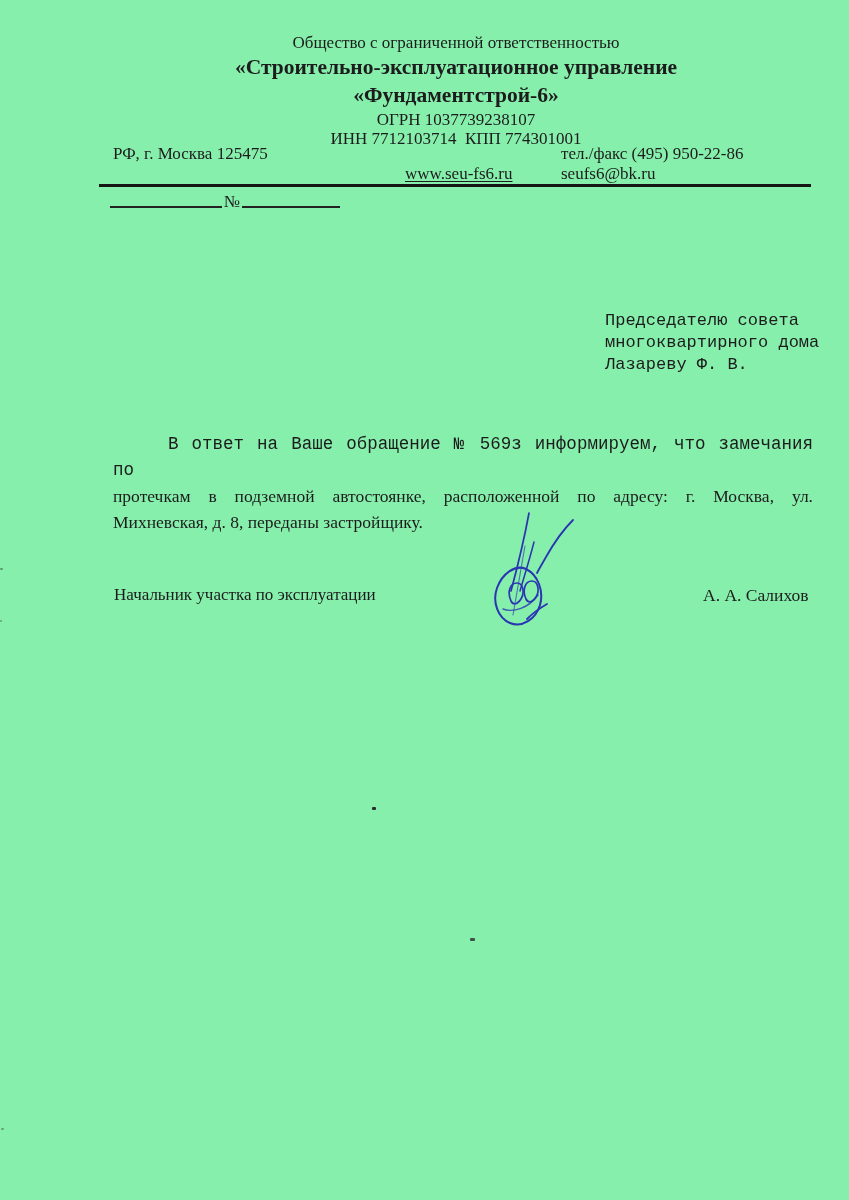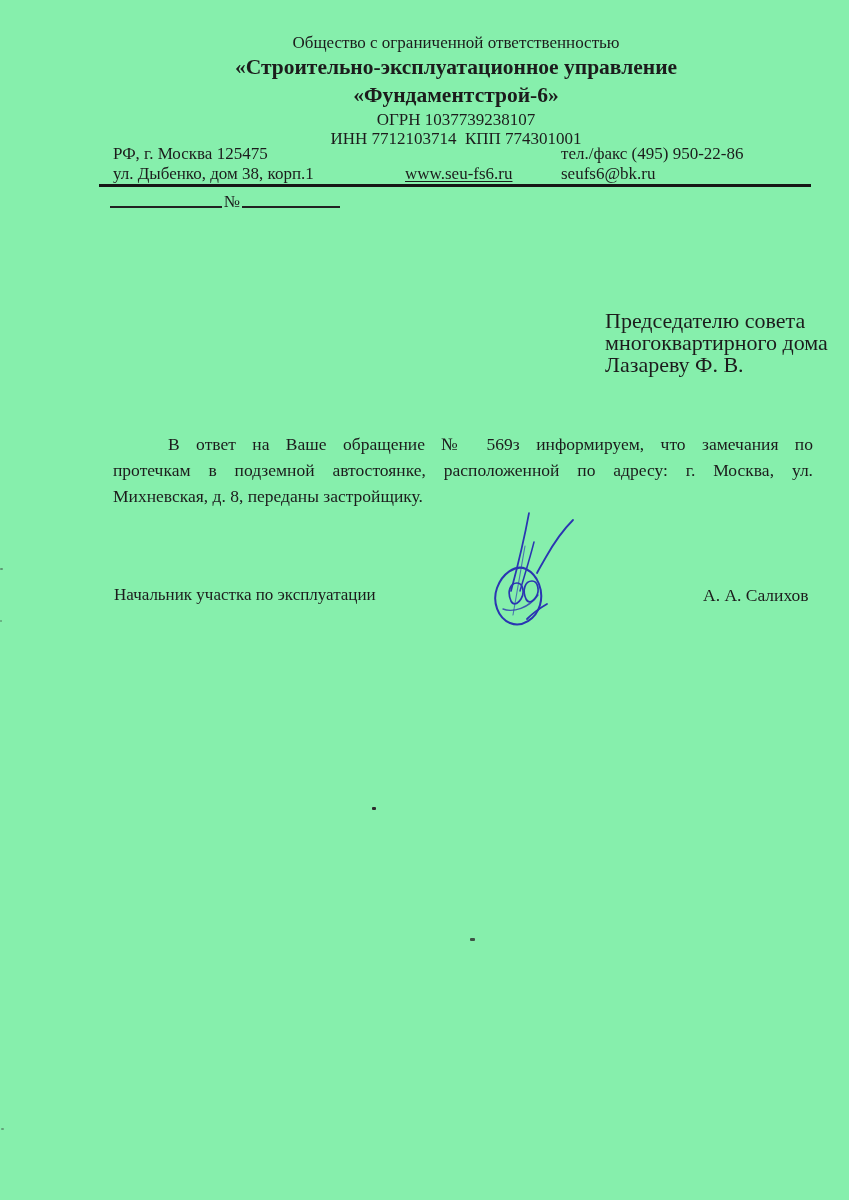--- a/index.html
+++ b/index.html
@@ -62,37 +62,38 @@
     font-size: 17px;
   }
   .blank-a { width: 112px; border-bottom: 2px solid #222; height: 1px; }
   .blank-b { width: 98px;  border-bottom: 2px solid #222; height: 1px; }
   .num-sign { padding: 0 2px; line-height: 17px; position: relative; top: 2px; }
 
   
   .addressee {
     position: absolute;
     left: 605px; top: 310px;
-    font-size: 22px;
+    font-size: 17px;
     line-height: 22px;
+    font-family: Liberation Mono, monospace;
   }
 
   
   .body-text {
     position: absolute;
     left: 113px; top: 431px;
     width: 700px;
     font-size: 17.5px;
     line-height: 26px;
   }
   .body-line-just {
     text-align: justify;
     text-align-last: justify;
   }
-  .body-line-first { text-indent: 55px; }
+  .body-line-first { text-indent: 55px; font-family: Liberation Mono, monospace; }
 
   
   .sig-position {
     position: absolute;
     left: 114px; top: 582px;
     font-size: 17px;
     line-height: 25px;
   }
   .sig-name {
     position: absolute;
@@ -128,21 +129,20 @@
     <div class="org-type">Общество с ограниченной ответственностью</div>
     <div class="org-name">«Строительно-эксплуатационное управление</div>
     <div class="org-name">«Фундаментстрой-6»</div>
     <div class="reg-line reg-first">ОГРН 1037739238107</div>
     <div class="reg-line inn-kpp">ИНН 7712103714  КПП 774301001</div>
   </div>
 
   <div class="contacts">
     <div class="col-left">
       <div class="line-slot">РФ, г. Москва 125475</div>
-      <div class="line-slot">ул. Дыбенко, дом 38, корп.1</div>
     </div>
     <div class="col-center">
       <div class="line-slot"></div>
       <div class="line-slot"><span class="website">www.seu-fs6.ru</span></div>
     </div>
     <div class="col-right">
       <div class="line-slot">тел./факс (495) 950-22-86</div>
       <div class="line-slot">seufs6@bk.ru</div>
     </div>
   </div>

